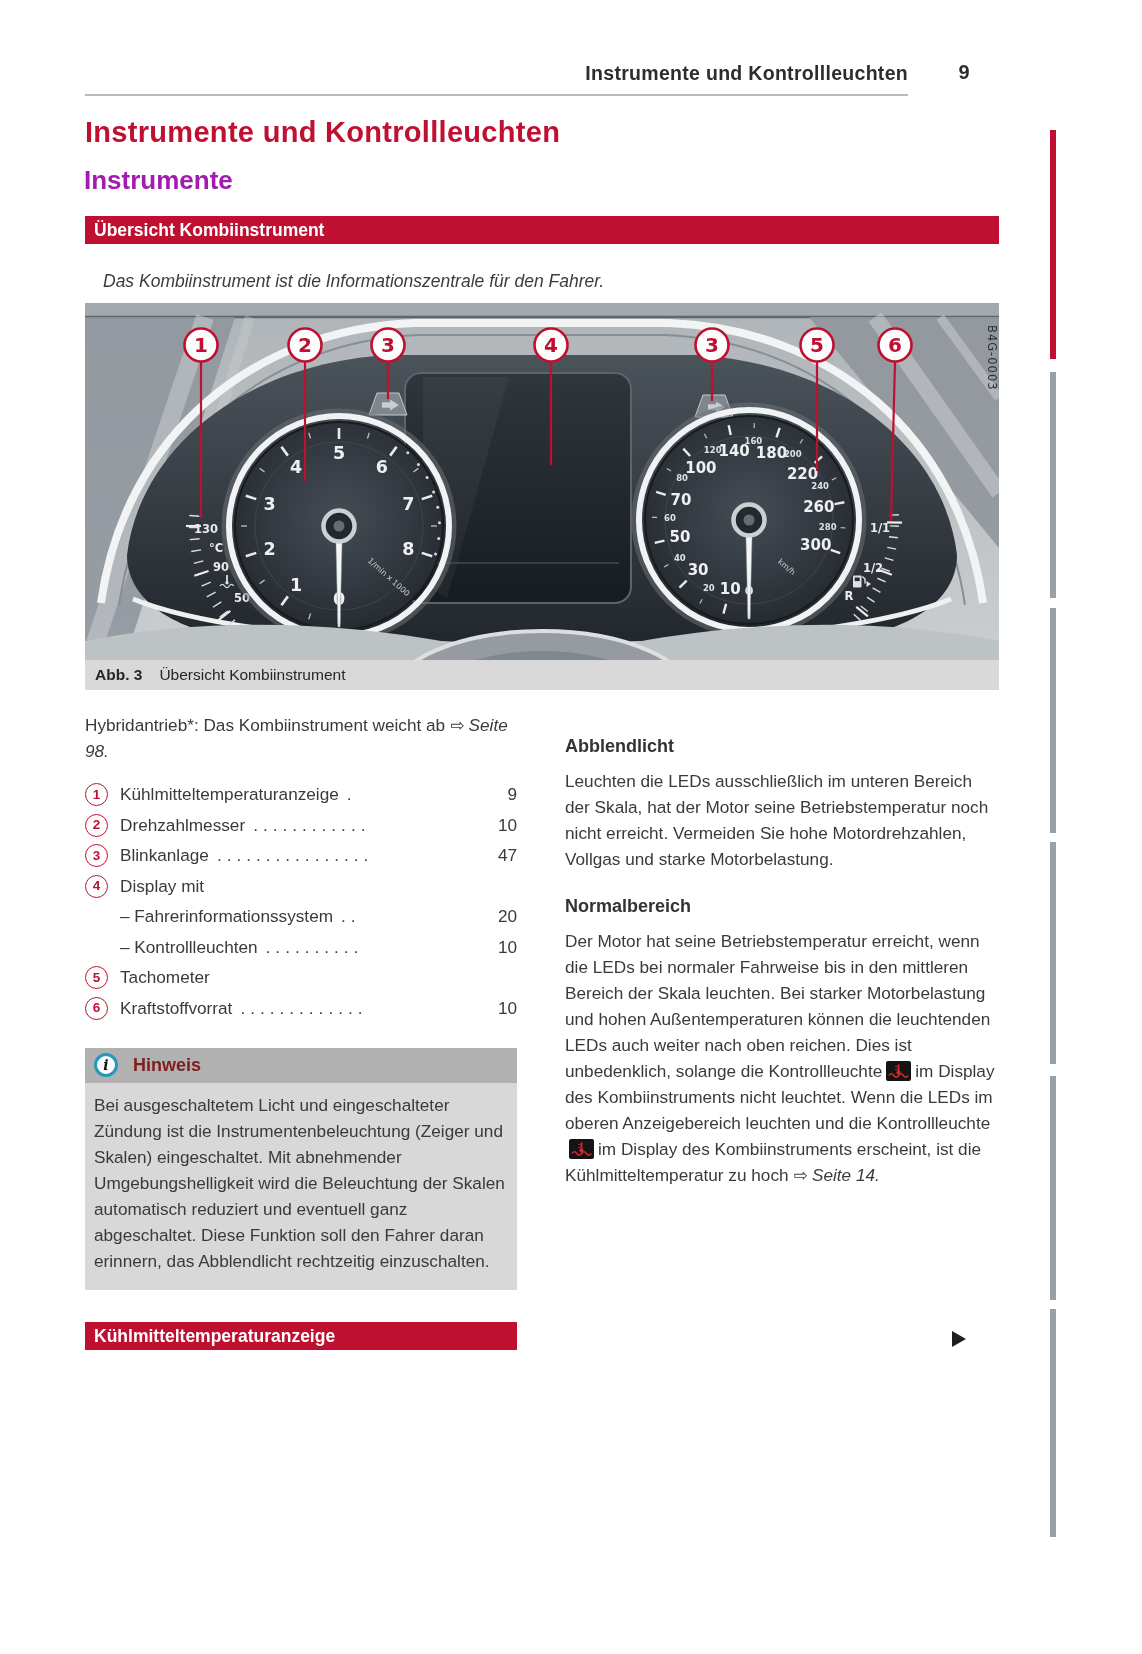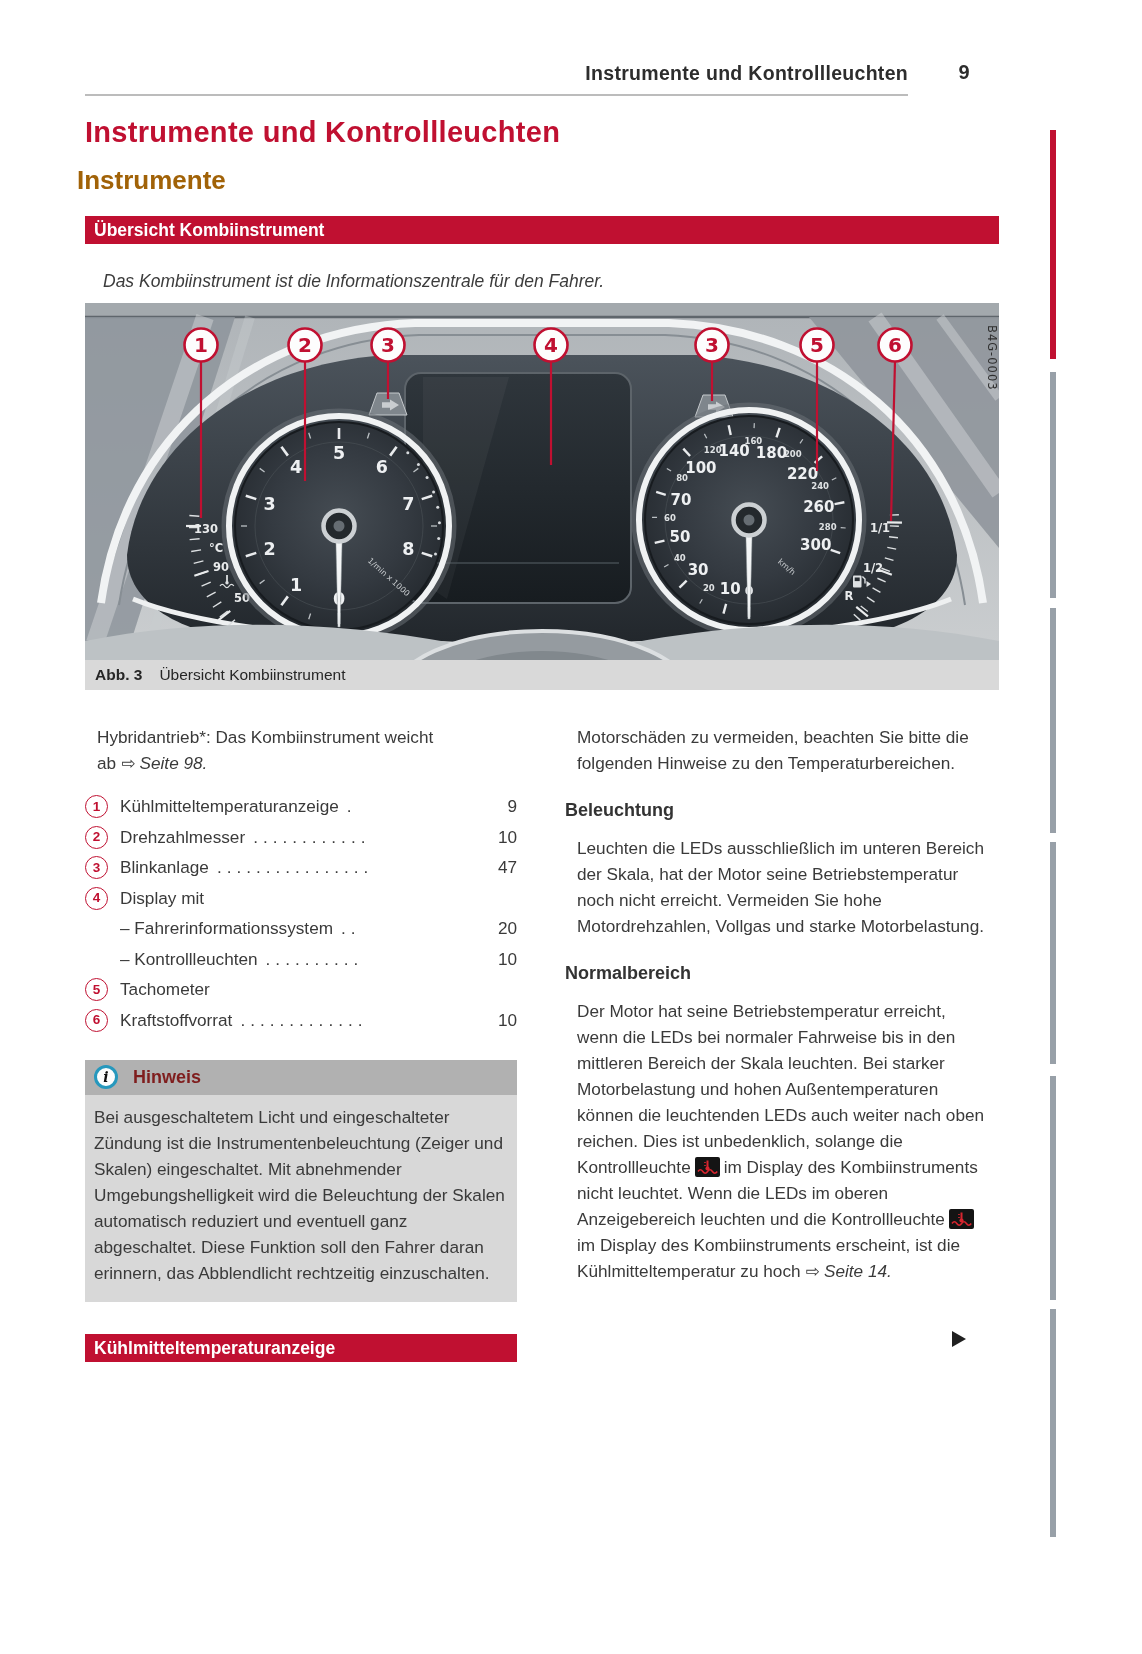--- a/index.html
+++ b/index.html
@@ -8,39 +8,39 @@
 
   
   .hdr-title{position:absolute;left:85px;top:62px;width:823px;text-align:right;
              font-size:19.5px;font-weight:bold;color:#2d2d2d;letter-spacing:.3px;}
   .hdr-page{position:absolute;left:944px;top:61px;width:40px;text-align:center;
             font-size:20px;font-weight:bold;color:#2d2d2d;}
   .hdr-rule{position:absolute;left:85px;top:94px;width:823px;height:2px;background:#bcbcbc;}
 
   .chapter{position:absolute;left:85px;top:116px;font-size:29px;font-weight:bold;
            color:var(--accent);letter-spacing:.3px;}
-  .section{position:absolute;left:77px;top:165px;font-size:26px;font-weight:bold;color:#a16207;}
+  .section{position:absolute;left:84px;top:165px;font-size:26px;font-weight:bold;color:#a21caf;}
 
   .banner{background:var(--accent);color:#fff;font-weight:bold;font-size:17.5px;
           line-height:28px;height:28px;padding-left:9px;box-sizing:border-box;}
   .banner-main{position:absolute;left:85px;top:216px;width:914px;}
   .lead{position:absolute;left:85px;top:253px;margin:18px;font-size:17.5px;font-style:italic;color:#3c3c3c;}
 
   .figure{position:absolute;left:85px;top:303px;width:914px;height:357px;}
   .figure svg{display:block;font-family:"DejaVu Sans","Liberation Sans",sans-serif;}
   .caption{position:absolute;left:85px;top:660px;width:914px;height:30px;background:var(--captionBg);
            display:flex;align-items:center;box-sizing:border-box;padding-left:10px;
            font-size:15.5px;color:#262626;}
   .cap-label{font-weight:bold;margin-right:17px;}
 
   
   .col{position:absolute;top:712px;font-size:17.2px;line-height:26px;}
   .col-left{left:85px;width:432px;}
   .col-right{left:565px;width:434px;}
-  .col p{margin:12px;}
+  .col p{margin:0;}
   .arrow{margin:0 4px 0 5px;color:#3a3a3a;}
   .ref{font-style:italic;}
 
   
   .toc{margin-top:17px;}
   .toc-row{display:flex;align-items:flex-start;margin-bottom:4.5px;min-height:26px;}
   .toc-num{width:23px;height:23px;border:1.7px solid var(--accent);border-radius:50%;
            color:var(--accent);font-size:13.5px;font-weight:bold;box-sizing:border-box;
            display:flex;align-items:center;justify-content:center;margin:2px 12px 0 0;flex:none;}
   .toc-row.sub{padding-left:35px;align-items:flex-end;}
@@ -382,22 +382,21 @@
       <div class="hinweis-body">Bei ausgeschaltetem Licht und eingeschalteter Zündung ist die Instrumentenbeleuchtung (Zeiger und Skalen) eingeschaltet. Mit abnehmender Umgebungshelligkeit wird die Beleuchtung der Skalen automatisch reduziert und eventuell ganz abgeschaltet. Diese Funktion soll den Fahrer daran erinnern, das Abblendlicht rechtzeitig einzuschalten.</div>
     </div>
 
     <div class="banner banner-col">
       <span>Kühlmitteltemperaturanzeige</span>
     </div>
 
   </div>
 
   <div class="col col-right">
-    <p>Motorschäden zu vermeiden, beachten Sie bitte die folgenden Hinweise zu den Temperaturbereichen.</p>
-    <h3>Beleuchtung</h3>
+    <h3>Abblendlicht</h3>
     <p>Leuchten die LEDs ausschließlich im unteren Bereich der Skala, hat der Motor seine Betriebstemperatur noch nicht erreicht. Vermeiden Sie hohe Motordrehzahlen, Vollgas und starke Motorbelastung.</p>
     <h3>Normalbereich</h3>
     <p>
       <span>Der Motor hat seine Betriebstemperatur erreicht, wenn die LEDs bei normaler Fahrweise bis in den mittleren Bereich der Skala leuchten. Bei starker Motorbelastung und hohen Außentemperaturen können die leuchtenden LEDs auch weiter nach oben reichen. Dies ist unbedenklich, solange die Kontrollleuchte</span><span class="warn-icon"><svg width="25" height="20" viewBox="0 0 25 20">
             <path d="M3,14.5 q2.4,-3.4 4.8,0 q2.4,3.4 4.8,0 q2.4,-3.4 4.8,0 q2.4,3.4 4.8,0" stroke="#d8252f" stroke-width="1.6" fill="none"></path>
             <line x1="12.5" y1="3.5" x2="12.5" y2="10.5" stroke="#d8252f" stroke-width="2"></line>
             <circle cx="12.5" cy="11.5" r="2.1" fill="#d8252f"></circle>
             <line x1="9.2" y1="5.5" x2="10.8" y2="5.5" stroke="#d8252f" stroke-width="1.2"></line>
             <line x1="9.2" y1="8.5" x2="10.8" y2="8.5" stroke="#d8252f" stroke-width="1.2"></line>
           </svg></span><span>im Display des Kombiinstruments nicht leuchtet. Wenn die LEDs im oberen Anzeigebereich leuchten und die Kontrollleuchte</span><span class="warn-icon"><svg width="25" height="20" viewBox="0 0 25 20">

